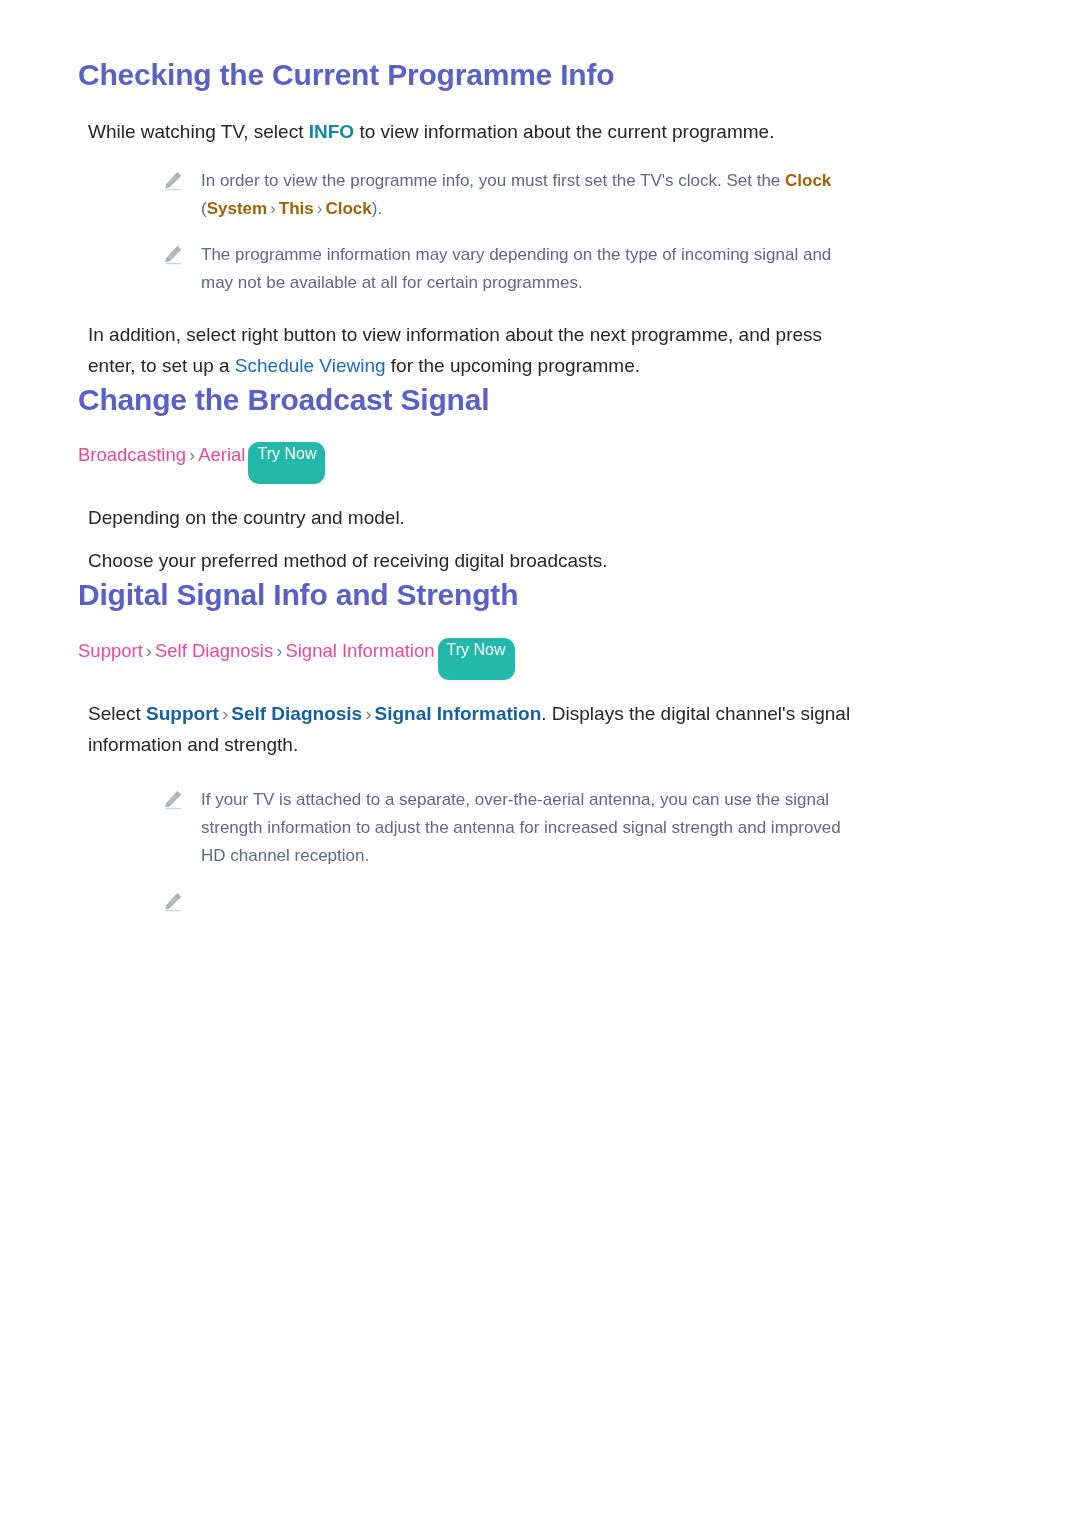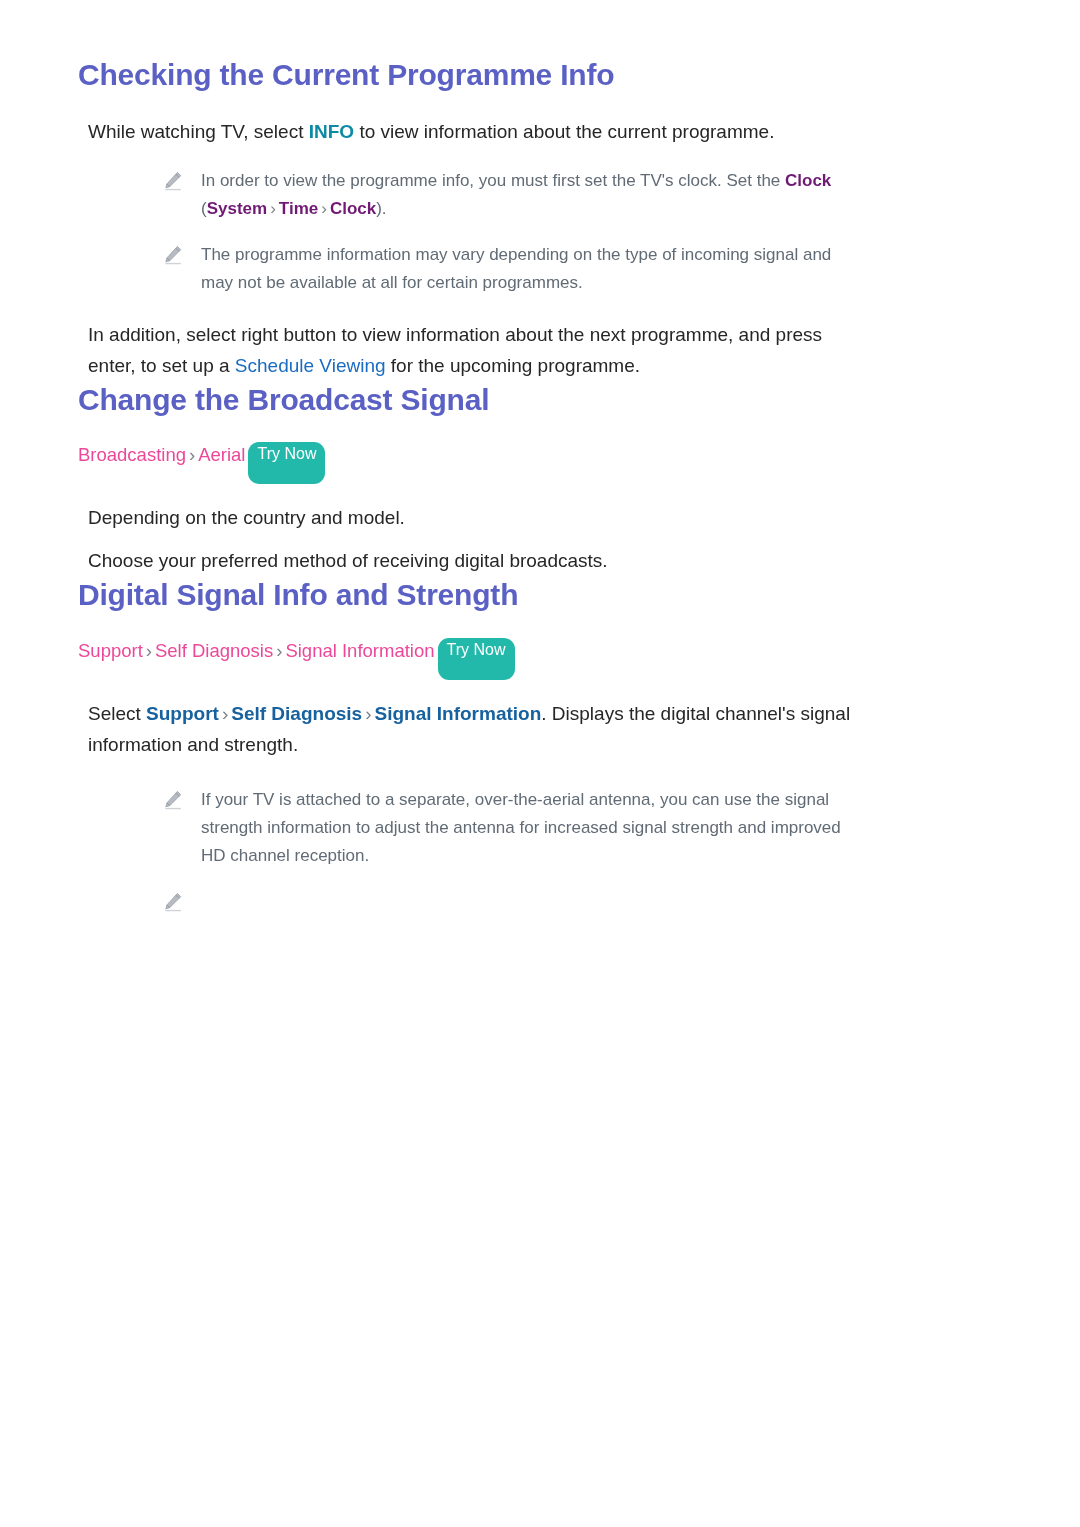--- a/index.html
+++ b/index.html
@@ -99,21 +99,21 @@
   }
   .note + .note { margin-top: 18px; }
   .note-first { margin-top: 20px; }
   .note-text {
     color: #616b75;
     font-size: 17px;
     line-height: 28px;
     display: block;
     max-width: 900px;
   }
-  .note-text .menu { color: #701a75; font-weight: bold; }
+  .note-text .menu { color: #a16207; font-weight: bold; }
   .pencil-icon {
     position: absolute;
     left: 84px;
     top: 3px;
     width: 22px;
     height: 22px;
     display: block;
   }
 
   .notes-block { margin-top: 4px; }
@@ -132,21 +132,21 @@
 
     <div class="note note-first">
       <span class="pencil-icon">
         <svg viewBox="0 0 24 24" width="22" height="22" aria-hidden="true">
           <path d="M16.8 2.6 L20.4 6.2 L8.4 18.2 L4.2 19.4 L5.4 15.2 Z" fill="#b7bcc3" stroke="#9aa0a8" stroke-width="0.9" stroke-linejoin="round"></path>
           <path d="M5.4 15.2 L8.4 18.2" stroke="#8e949c" stroke-width="0.9"></path>
           <path d="M15.0 4.4 L18.6 8.0" stroke="#8e949c" stroke-width="0.9"></path>
           <rect x="3.6" y="20.6" width="17" height="1.5" fill="#cfd3d8"></rect>
         </svg>
       </span>
-      <span class="note-text"><span>In order to view the programme info, you must first set the TV's clock. Set the </span><span class="menu">Clock</span><span> (</span><span class="menu">System</span><span class="chev">›</span><span class="menu">Time</span><span class="chev">›</span><span class="menu">Clock</span><span>).</span></span>
+      <span class="note-text"><span>In order to view the programme info, you must first set the TV's clock. Set the </span><span class="menu">Clock</span><span> (</span><span class="menu">System</span><span class="chev">›</span><span class="menu">This</span><span class="chev">›</span><span class="menu">Clock</span><span>).</span></span>
     </div>
 
     <div class="note">
       <span class="pencil-icon">
         <svg viewBox="0 0 24 24" width="22" height="22" aria-hidden="true">
           <path d="M16.8 2.6 L20.4 6.2 L8.4 18.2 L4.2 19.4 L5.4 15.2 Z" fill="#b7bcc3" stroke="#9aa0a8" stroke-width="0.9" stroke-linejoin="round"></path>
           <path d="M5.4 15.2 L8.4 18.2" stroke="#8e949c" stroke-width="0.9"></path>
           <path d="M15.0 4.4 L18.6 8.0" stroke="#8e949c" stroke-width="0.9"></path>
           <rect x="3.6" y="20.6" width="17" height="1.5" fill="#cfd3d8"></rect>
         </svg>

